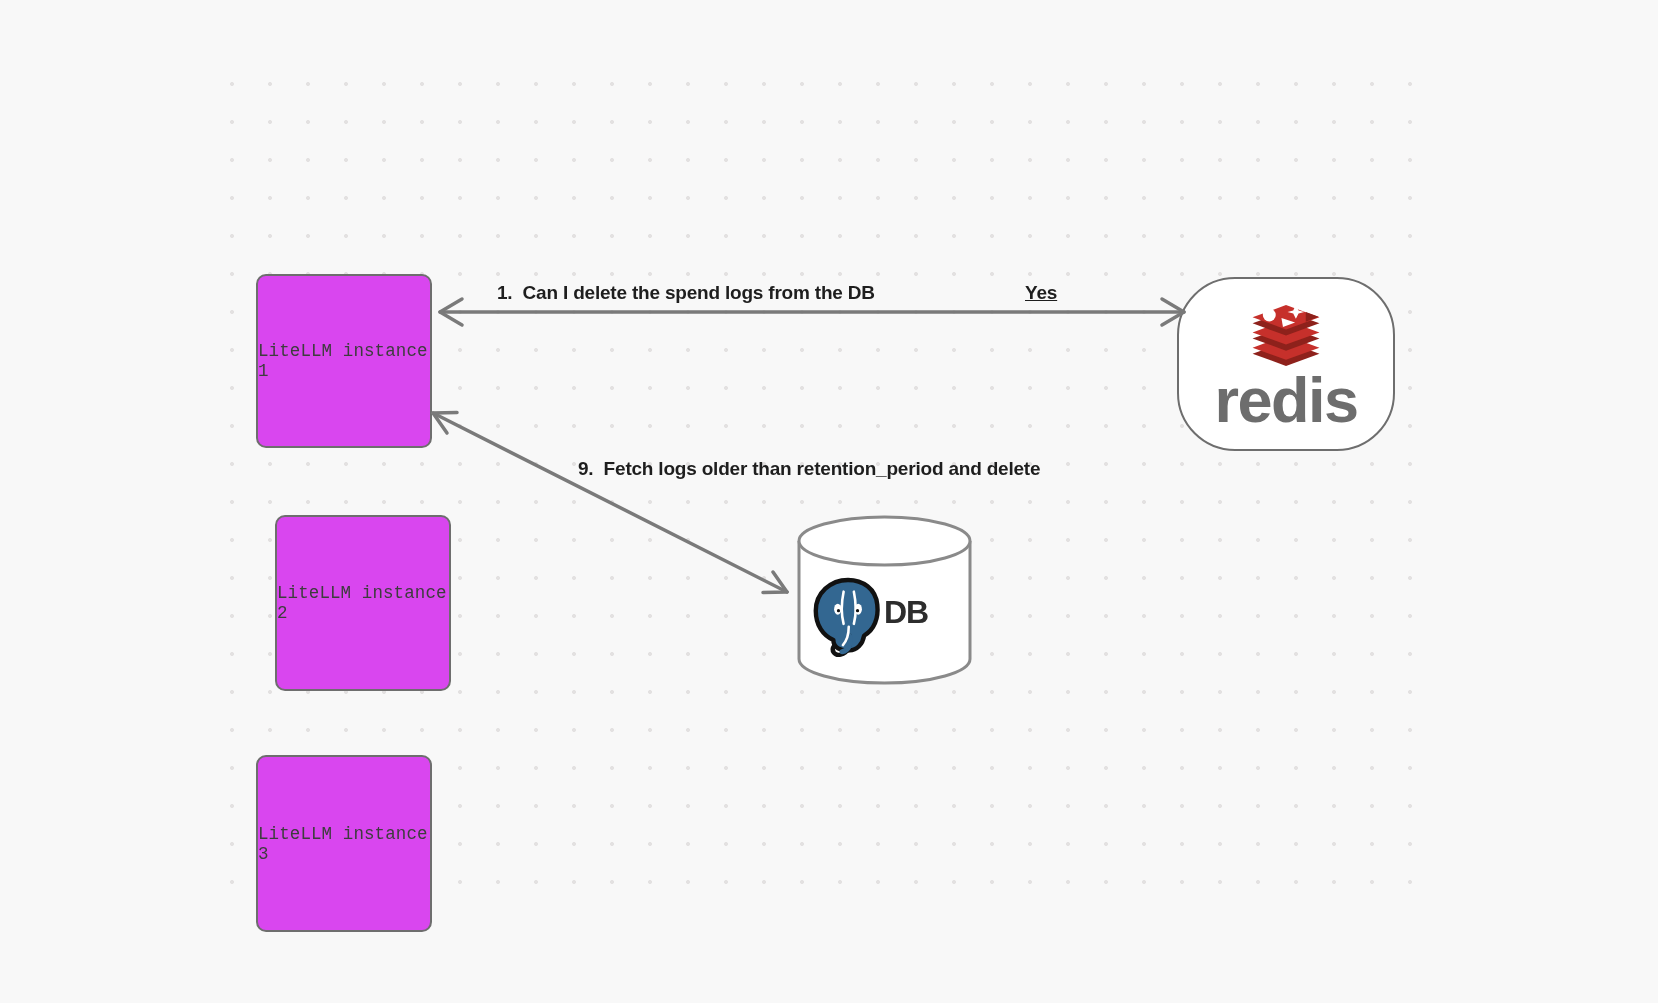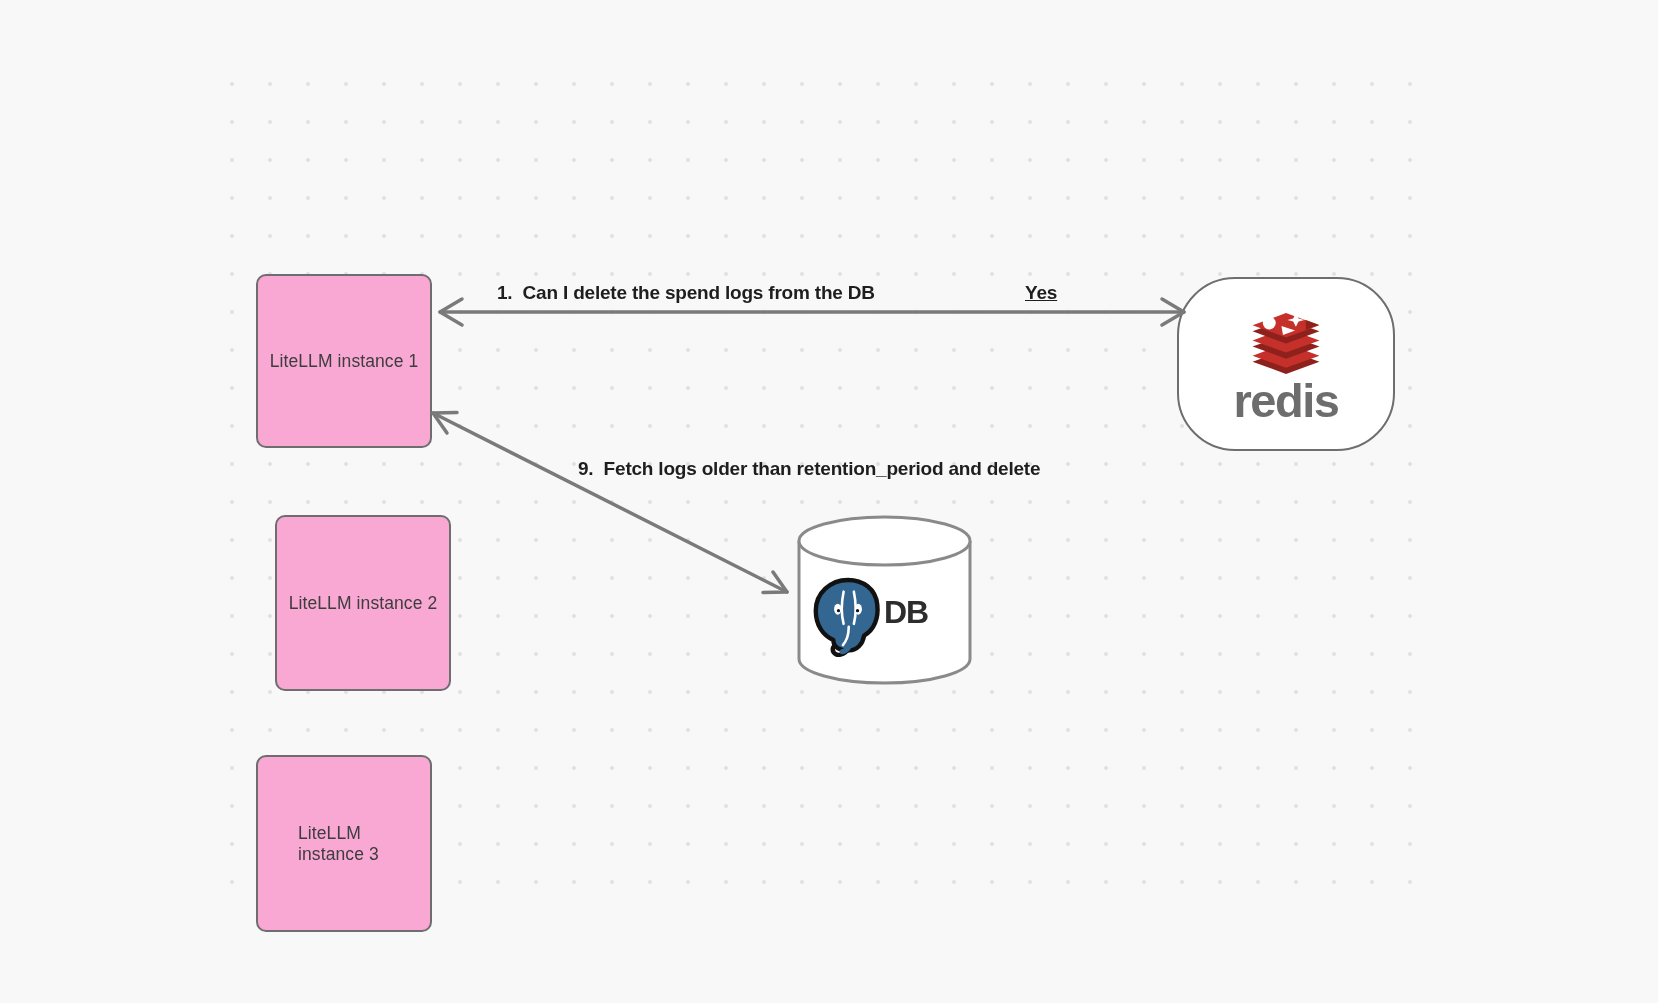--- a/index.html
+++ b/index.html
@@ -2,29 +2,29 @@
 <html><head>
 <meta charset="utf-8">
 <style>
   html,body{margin:0;padding:0;}
   body{width:1658px;height:1003px;overflow:hidden;
        font-family:"Liberation Sans","DejaVu Sans",sans-serif;}
   .canvas{position:absolute;left:0;top:0;width:1658px;height:1003px;background:#f8f8f8;}
   .dots{position:absolute;left:213px;top:65px;width:1216px;height:836px;
         background-image:radial-gradient(circle,#e3e1e1 1.9px,rgba(0,0,0,0) 2.2px);
         background-size:38px 38px;}
-  .inst{position:absolute;left:256px;width:176px;background:#f9a8d4;
+  .inst{position:absolute;left:256px;width:176px;background:#d946ef;
         border:2.5px solid #6e6e6e;border-radius:10px;box-sizing:border-box;
-        display:flex;align-items:center;justify-content:center;}
+        display:flex;align-items:center;justify-content:center;font-family:Liberation Mono, monospace;}
   .inst span{font-size:17.5px;color:#3d3d3d;letter-spacing:.1px;}
   .redis-node{position:absolute;left:1177px;top:277px;width:218px;height:174px;
         background:#ffffff;border:2.5px solid #6e6e6e;border-radius:58px;
         box-sizing:border-box;display:flex;flex-direction:column;
         align-items:center;justify-content:center;gap:2px;padding-top:8px;}
-  .redis-word{font-size:47px;font-weight:700;color:#6d6d6d;letter-spacing:-1.5px;
+  .redis-word{font-size:63px;font-weight:700;color:#6d6d6d;letter-spacing:-1.5px;
         line-height:1;margin-top:-2px;}
   .anno{position:absolute;font-size:19px;font-weight:700;color:#1e1e1e;
         letter-spacing:-.2px;white-space:pre;line-height:1.2;}
   .dbtext{position:absolute;left:884px;top:596px;font-size:32px;font-weight:700;
         color:#2d2d2d;line-height:1;letter-spacing:-1px;}
   svg{display:block;}
   .abs{position:absolute;}
 </style>
 </head>
 <body>
@@ -32,21 +32,21 @@
 <div class="canvas">
 
   <div class="dots"></div>
 
   <div class="inst" style="top:274px;height:174px;">
     <span>LiteLLM instance 1</span>
   </div>
   <div class="inst" style="top:515px;height:176px;margin-left:19px;">
     <span>LiteLLM instance 2</span>
   </div>
-  <div class="inst" style="top:755px;height:177px;padding-left:40px;">
+  <div class="inst" style="top:755px;height:177px;">
     <span>LiteLLM instance 3</span>
   </div>
 
   <div class="redis-node">
     <svg width="76" height="64" viewBox="0 0 100 84">
       <g>
 
         <path d="M50 48 L94 64 L50 80 L6 64 Z" fill="#8e211b"></path>
         <path d="M50 40 L94 56 L50 72 L6 56 Z" fill="#c6302b"></path>
 

